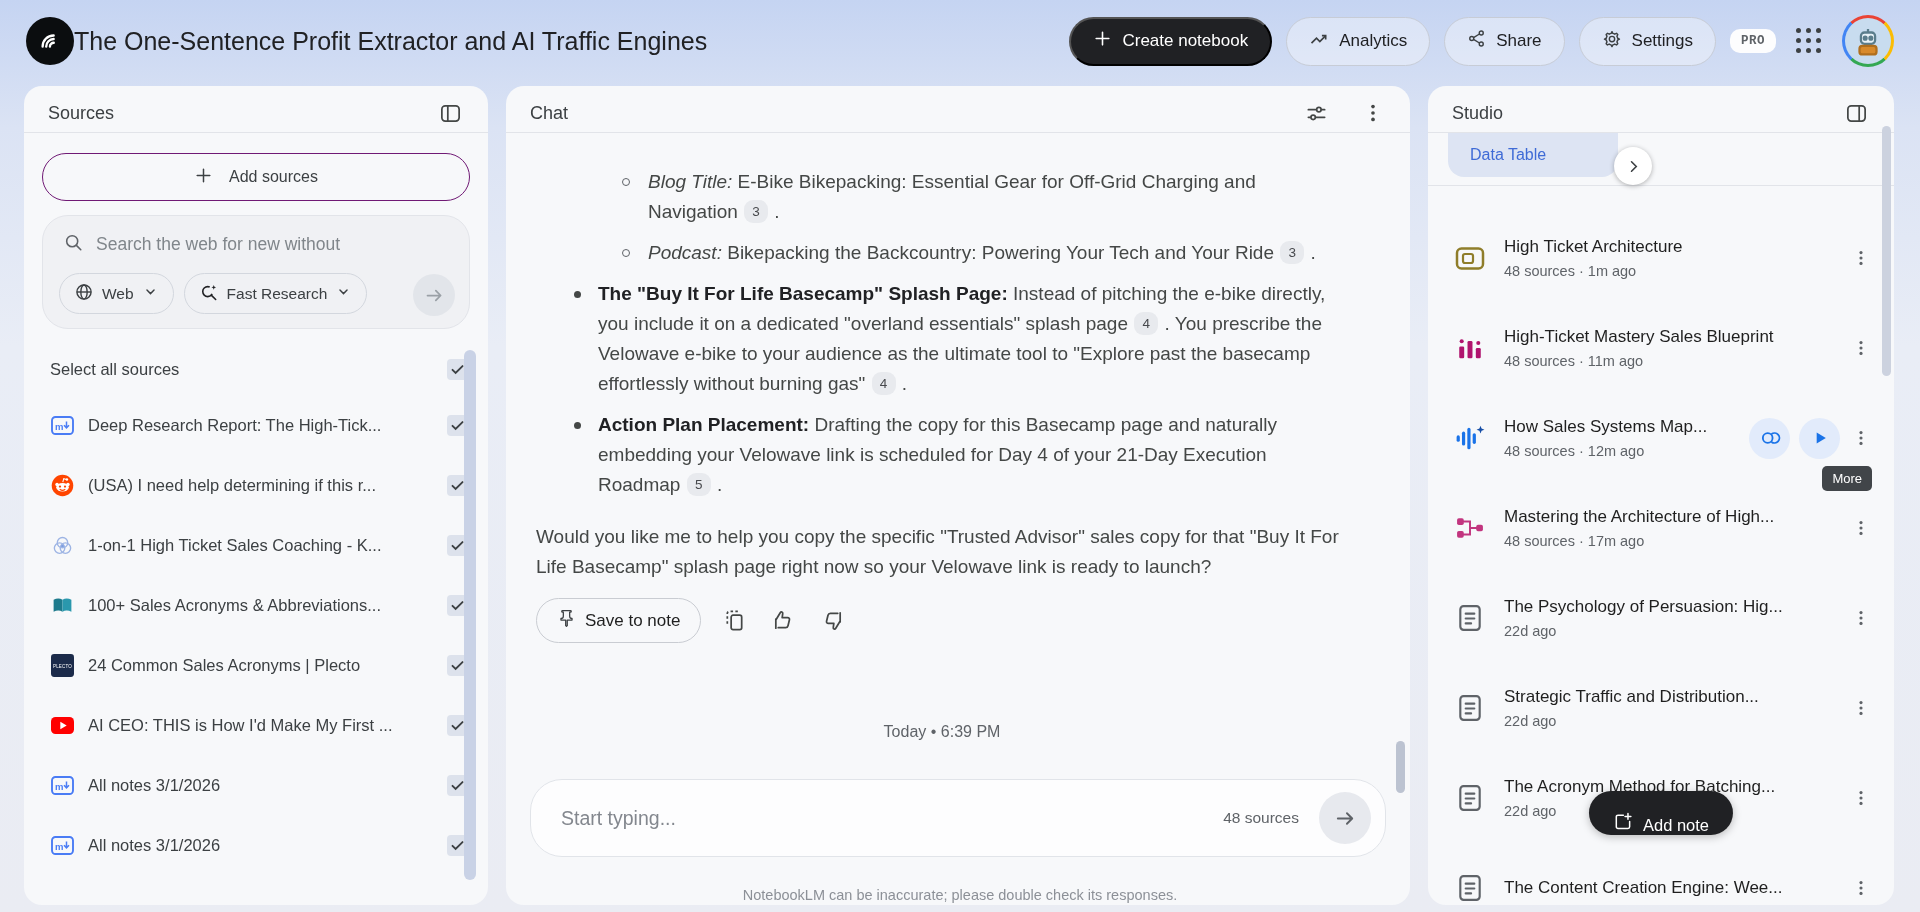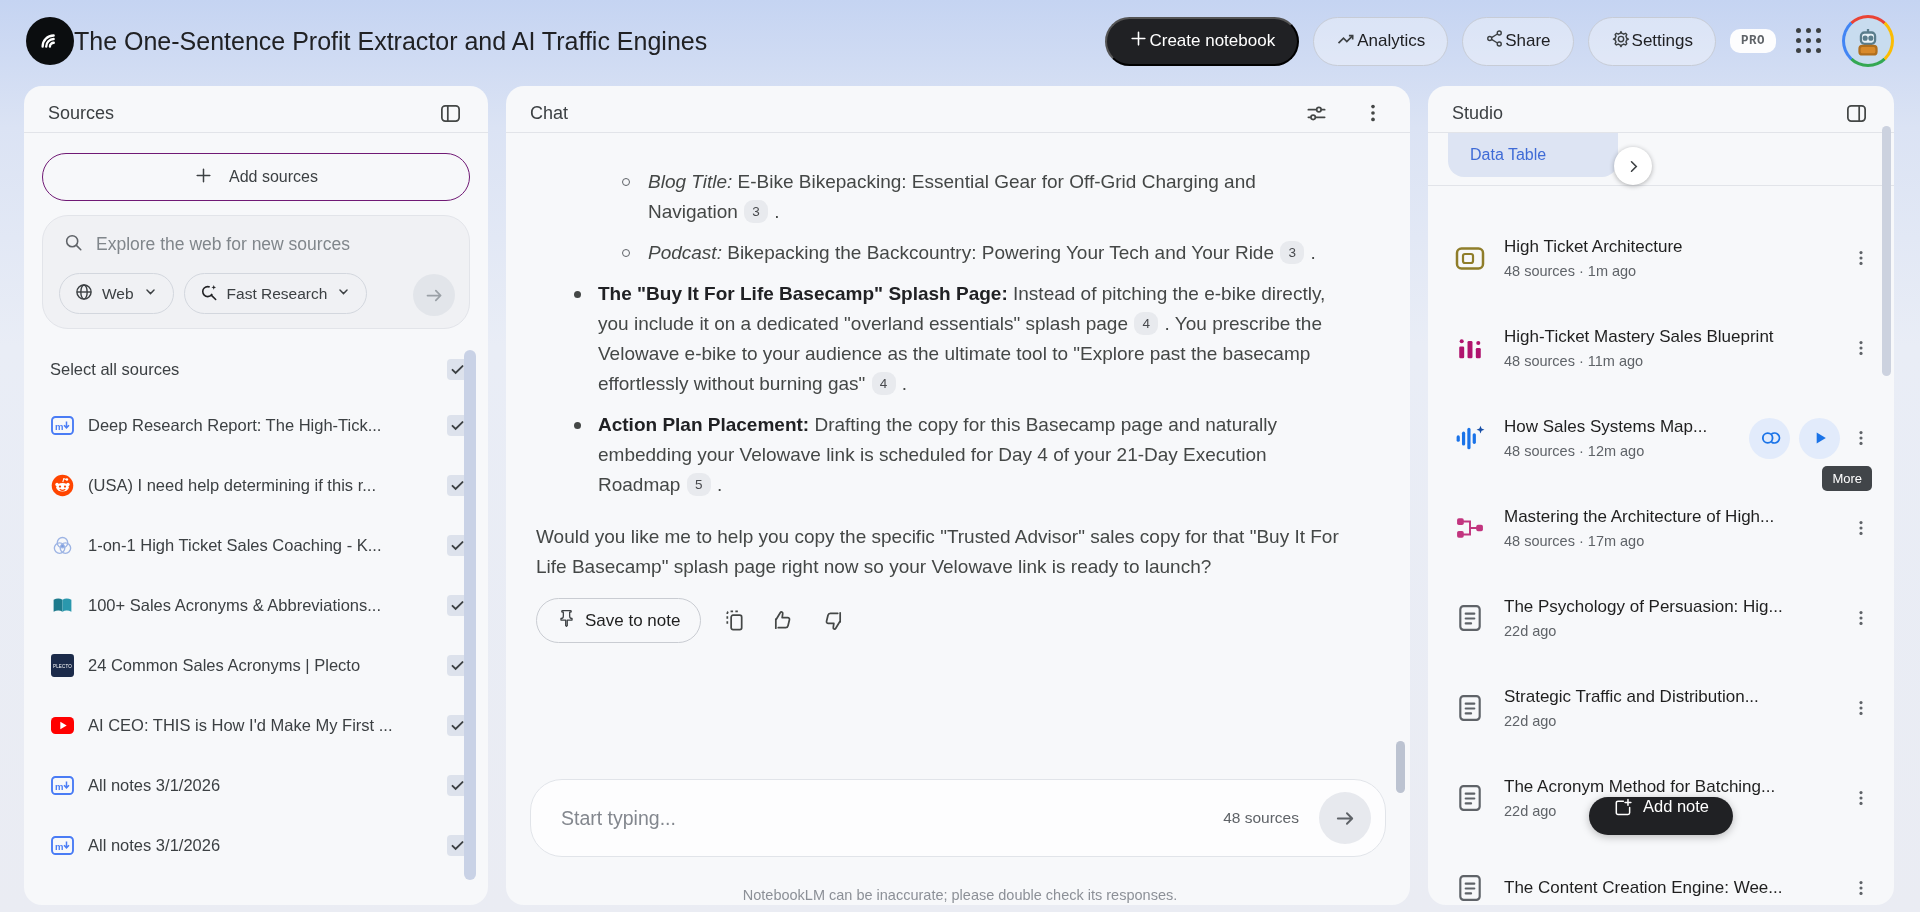--- a/index.html
+++ b/index.html
@@ -8,21 +8,21 @@
     font-family: "Liberation Sans", sans-serif;
     background: linear-gradient(180deg, #c5d4f2 0%, #dbe3f4 14%, #e9edf6 38%, #eaecf3 100%);
     color:#1f1f1f;
     position:relative;
   }
   
   .app-header { position:absolute; top:0; left:0; width:1920px; height:82px; display:flex; align-items:center; padding:0 26px; }
   .logo-circle { width:48px; height:48px; border-radius:50%; background:#0b0d0f; display:flex; align-items:center; justify-content:center; flex:0 0 auto; }
   .nb-title { font-size:25px; color:#202124; font-weight:400; white-space:nowrap; }
   .header-right { margin-left:auto; display:flex; align-items:center; gap:14px; }
-  .pill-btn { height:49px; border-radius:25px; display:flex; align-items:center; gap:1px; padding:0 22px; font-size:17px; cursor:pointer; }
+  .pill-btn { height:49px; border-radius:25px; display:flex; align-items:center; gap:10px; padding:0 22px; font-size:17px; cursor:pointer; }
   .pill-dark { background:#202124; color:#fff; }
   .pill-outline { border:1px solid #c7ccd6; background:rgba(255,255,255,0.35); color:#202124; }
   .pro-badge { background:#fdfdfe; border-radius:10px; padding:5px 11px; font-size:12.5px; font-weight:bold; color:#5f6368; letter-spacing:.5px;font-family:Liberation Mono, monospace; }
   .apps-grid { width:26px; height:26px; display:grid; grid-template-columns:repeat(3,1fr); gap:4px; margin:0 6px; cursor:pointer; }
   .apps-grid i { width:5px; height:5px; background:#3c4043; border-radius:50%; }
   .avatar-ring { width:52px; height:52px; border-radius:50%; padding:3px; background:conic-gradient(#ea4335 0 12%, #fbbc04 12% 38%, #34a853 38% 62%, #4285f4 62% 88%, #ea4335 88% 100%); cursor:pointer; }
   .avatar-inner { width:100%; height:100%; border-radius:50%; background:#c8dcef; display:flex; align-items:center; justify-content:center; overflow:hidden; }
   
   .panel { position:absolute; top:86px; bottom:7px; background:#f7f8fa; border-radius:18px; overflow:hidden; }
   #sources-panel { left:24px;  width:464px; }
@@ -76,21 +76,21 @@
   .studio-row { height:90px; display:flex; align-items:center; padding:0 18px 0 26px; cursor:pointer; }
   .s-icon { width:32px; display:flex; align-items:center; justify-content:center; flex:0 0 auto; }
   .s-text { margin-left:18px; flex:1; min-width:0; }
   .s-title { font-size:17px; color:#1f1f1f; white-space:nowrap; overflow:hidden; }
   .s-meta { font-size:14.5px; color:#5f6368; margin-top:6px; }
   .row-actions { display:none; align-items:center; gap:9px; margin-right:6px; }
   .studio-row.active .row-actions { display:flex; }
   .act-circle { width:41px; height:41px; border-radius:50%; background:#e2ebfb; border:none; display:flex; align-items:center; justify-content:center; cursor:pointer; }
   .kebab-btn { width:30px; height:36px; background:none; border:none; cursor:pointer; display:flex; align-items:center; justify-content:center; flex:0 0 auto; }
   .more-tooltip { position:absolute; right:22px; top:380px; background:#414549; color:#fff; font-size:13px; border-radius:5px; padding:5px 10px; z-index:3; }
-  .add-note-btn { position:absolute; left:50%; transform:translateX(-50%); bottom:70px; height:38px; border-radius:24px; background:#202124; color:#fff; border:none; display:flex; align-items:flex-start; gap:10px; padding:0 24px; font-size:16.5px; box-shadow:0 2px 8px rgba(0,0,0,0.25); cursor:pointer; z-index:4; white-space:nowrap; }
+  .add-note-btn { position:absolute; left:50%; transform:translateX(-50%); bottom:70px; height:44px; border-radius:24px; background:#202124; color:#fff; border:none; display:flex; align-items:flex-end; gap:10px; padding:0 24px; font-size:16.5px; box-shadow:0 2px 8px rgba(0,0,0,0.25); cursor:pointer; z-index:4; white-space:nowrap; }
 </style>
 </head>
 <body>
 
 <header class="app-header">
   <div class="logo-circle">
     <svg viewBox="0 0 24 24" width="27" height="27">
         <g fill="none" stroke="#fff" stroke-width="2.1" stroke-linecap="round">
           <path d="M5 16.5c0-5.5 4.2-9.8 9.8-9.8"></path>
           <path d="M8.2 16.5c0-3.7 3-6.7 6.6-6.7"></path>
@@ -178,21 +178,21 @@
         </svg></span>
     <span>Add sources</span>
   </button>
 
   <div class="search-card">
     <div class="search-row">
       <span><svg viewBox="0 0 24 24" width="21" height="21">
             <circle cx="10.5" cy="10.5" r="6.3" fill="none" stroke="#5f6368" stroke-width="1.8"></circle>
             <path d="M15.3 15.3l5 5" stroke="#5f6368" stroke-width="1.8" stroke-linecap="round"></path>
           </svg></span>
-      <span class="search-placeholder">Explore the web for new sources</span>
+      <span class="search-placeholder">Search the web for new without</span>
     </div>
     <div class="chip-row">
       <button class="filter-chip">
         <span><svg viewBox="0 0 24 24" width="20" height="20">
               <g fill="none" stroke="#3c4043" stroke-width="1.7">
                 <circle cx="12" cy="12" r="8.5"></circle>
                 <ellipse cx="12" cy="12" rx="3.8" ry="8.5"></ellipse>
                 <path d="M3.5 12h17"></path>
               </g>
             </svg></span>
@@ -421,20 +421,21 @@
           <svg viewBox="0 0 24 24" width="23" height="23">
               <path d="M4 10.5v9.5M4 11.5l4.6-7.6c.9-1.5 2.9-.8 2.6 1L10.6 9h5.7c1.4 0 2.2 1.1 1.9 2.3l-1.5 6.2c-.3 1.2-1.2 2-2.5 2H6.5" fill="none" stroke="#444746" stroke-width="1.8" stroke-linecap="round" stroke-linejoin="round"></path>
             </svg>
         </button>
         <button class="icon-btn">
           <svg viewBox="0 0 24 24" width="23" height="23" style="transform:rotate(180deg)">
               <path d="M4 10.5v9.5M4 11.5l4.6-7.6c.9-1.5 2.9-.8 2.6 1L10.6 9h5.7c1.4 0 2.2 1.1 1.9 2.3l-1.5 6.2c-.3 1.2-1.2 2-2.5 2H6.5" fill="none" stroke="#444746" stroke-width="1.8" stroke-linecap="round" stroke-linejoin="round"></path>
             </svg>
         </button>
       </div>
+      <div class="today-row">Today • 6:39 PM</div>
     </div>
   </div>
 
   <div class="chat-inputbar">
     <input class="chat-input" type="text" placeholder="Start typing..." style="">
     <span class="src-count">48 sources</span>
     <button class="send-btn">
       <svg viewBox="0 0 24 24" width="23" height="23">
           <path d="M4 12h14M13.5 6.5L19 12l-5.5 5.5" fill="none" stroke="#5f6368" stroke-width="2" stroke-linecap="round" stroke-linejoin="round"></path>
         </svg>

